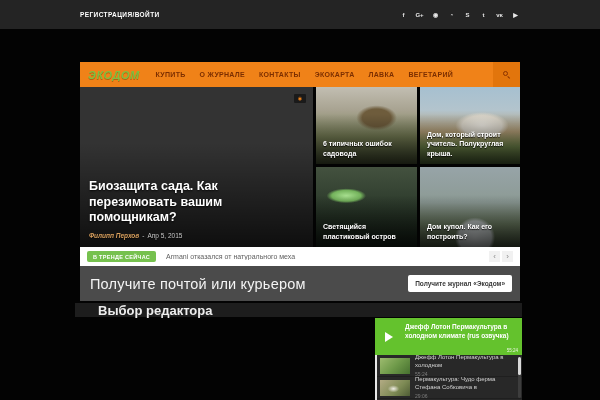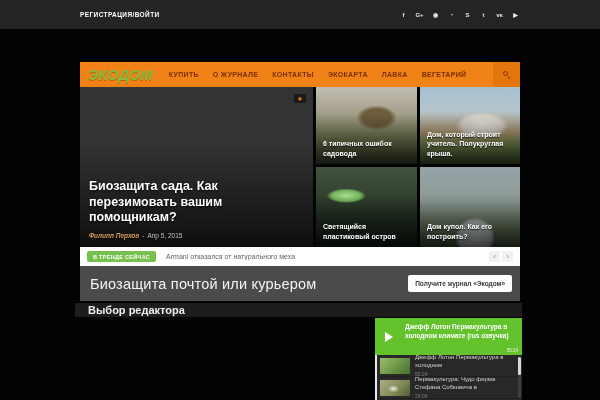--- a/index.html
+++ b/index.html
@@ -13,21 +13,21 @@
   .topbar{position:absolute;left:0;top:0;width:600px;height:29px;background:#242424;}
   .topbar-inner{position:absolute;left:80px;right:80px;top:0;height:100%;
     display:flex;align-items:center;justify-content:space-between;}
   .register{color:#fff;font-size:6.5px;font-weight:bold;letter-spacing:.4px;cursor:pointer;}
   .social{display:flex;align-items:center;gap:7px;}
   .social .s-icon{width:9px;height:9px;display:flex;align-items:center;justify-content:center;
     color:#e9e9e9;font-size:6px;font-weight:bold;cursor:pointer;line-height:1;}
   
   .nav{position:absolute;left:80px;top:62px;width:440px;height:25px;background:#f08218;
     display:flex;align-items:center;}
-  .logo{font-size:14px;font-weight:bold;font-style:italic;color:#7fbf3f;
+  .logo{font-size:11px;font-weight:bold;font-style:italic;color:#7fbf3f;
     margin-left:8px;letter-spacing:.5px;text-shadow:0 1px 0 rgba(0,0,0,.25);cursor:pointer;}
   .menu{display:flex;align-items:center;margin-left:16px;gap:14px;}
   .menu-item{font-size:7px;font-weight:bold;color:#7b2e00;letter-spacing:.3px;cursor:pointer;}
   .search-btn{position:absolute;right:0;top:0;width:27px;height:25px;background:#e2750c;
     display:flex;align-items:center;justify-content:center;cursor:pointer;}
   .mag{position:relative;width:8px;height:8px;}
   .mag-circle{position:absolute;left:0;top:0;width:5px;height:5px;border:1.4px solid #8a3300;border-radius:50%;}
   .mag-handle{position:absolute;left:5.5px;top:5.5px;width:3px;height:1.4px;background:#8a3300;
     transform:rotate(45deg);transform-origin:0 0;}
   
@@ -81,21 +81,21 @@
     display:flex;align-items:center;justify-content:center;cursor:pointer;line-height:1;}
   
   .promo{position:absolute;left:80px;top:266px;width:440px;height:35px;background:#4b4b4b;
     display:flex;align-items:center;justify-content:space-between;}
   .promo-text{margin-left:10px;color:#f4f4f4;font-size:14.5px;letter-spacing:.2px;}
   .promo-btn{margin-right:8px;background:#fff;color:#3a3a3a;font-size:6.5px;font-weight:bold;
     padding:5px 7px;border-radius:2px;cursor:pointer;white-space:nowrap;}
   
   .editor-strip{position:absolute;left:75px;top:303px;width:447px;height:14px;background:#1d1d1d;
     display:flex;align-items:center;}
-  .editor-title{margin-left:13px;color:#ededed;font-size:11px;font-weight:bold;}
+  .editor-title{margin-left:23px;color:#ededed;font-size:13px;font-weight:bold;}
   
   .player{position:absolute;left:375px;top:318px;width:147px;height:82px;background:#282828;overflow:hidden;}
   .player-head{position:relative;width:100%;height:37px;background:#64c22d;display:flex;cursor:pointer;}
   .play-wrap{width:28px;display:flex;align-items:center;justify-content:center;}
   .play-tri{width:0;height:0;border-top:5px solid transparent;border-bottom:5px solid transparent;
     border-left:8px solid #fff;}
   .np-title{flex:1;padding:5px 6px 0 2px;color:#fff;font-size:6.5px;font-weight:bold;line-height:1.35;}
   .np-time{position:absolute;right:4px;bottom:2px;color:rgba(255,255,255,.85);font-size:4.5px;}
   .playlist{position:absolute;left:0;top:37px;right:0;bottom:0;border-left:2px solid #e8e8e8;}
   .pl-item{position:relative;height:22px;display:flex;align-items:center;padding:2px 6px 2px 3px;
@@ -193,21 +193,21 @@
   <div class="trend">
     <span class="trend-badge">В ТРЕНДЕ СЕЙЧАС</span>
     <span class="trend-headline">Armani отказался от натурального меха</span>
     <div class="trend-arrows">
       <span class="trend-arrow">‹</span>
       <span class="trend-arrow">›</span>
     </div>
   </div>
 
   <div class="promo">
-    <span class="promo-text">Биозащита почтой или курьером</span>
+    <span class="promo-text">Получите почтой или курьером</span>
     <span class="promo-btn">Получите журнал «Экодом»</span>
   </div>
 
   <div class="editor-strip">
     <span class="editor-title">Выбор редактора</span>
   </div>
 
   <div class="player">
     <div class="player-head">
       <div class="play-wrap">

